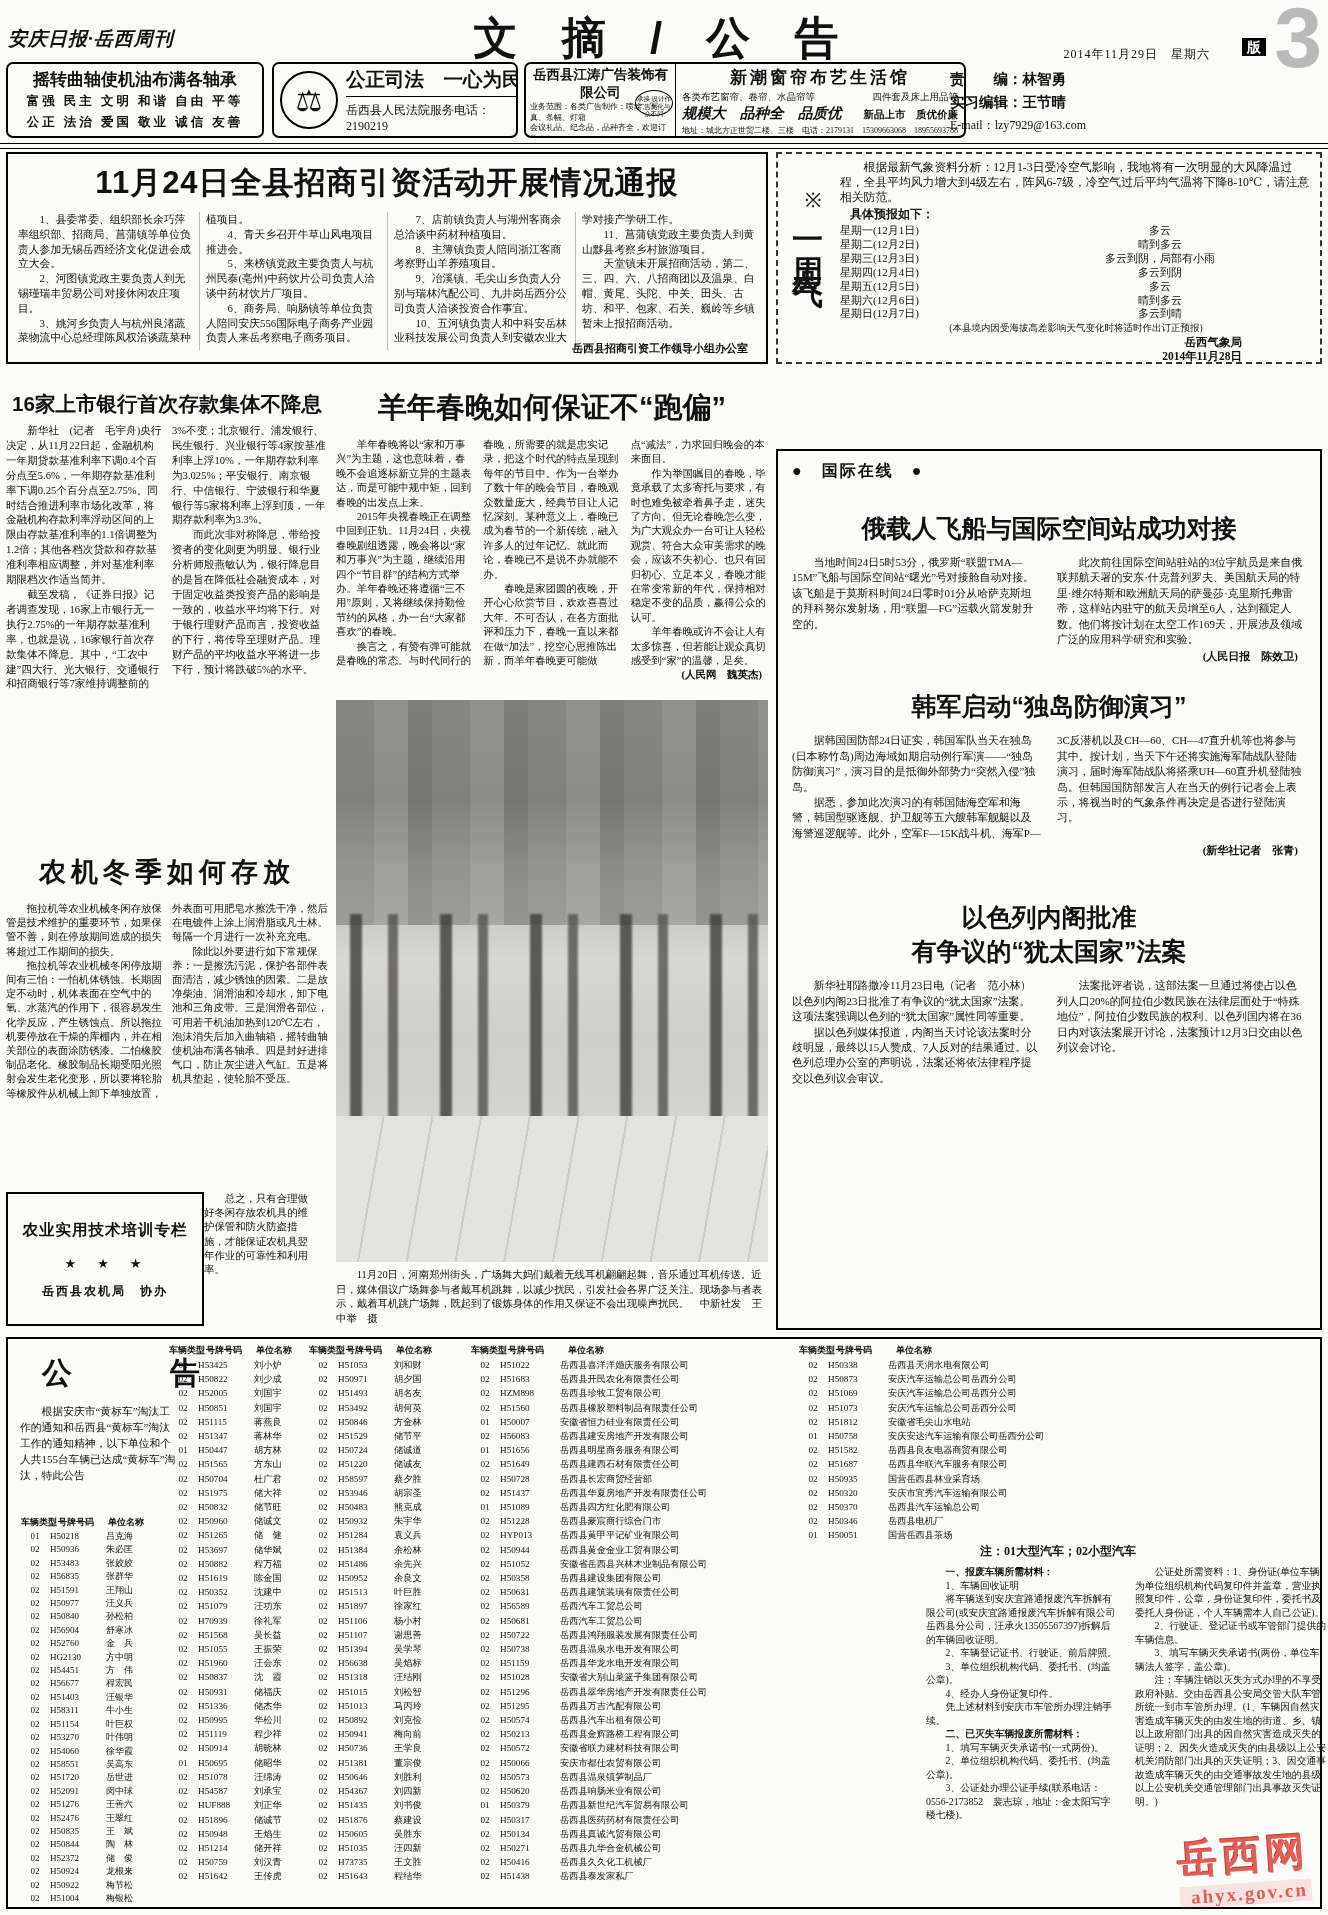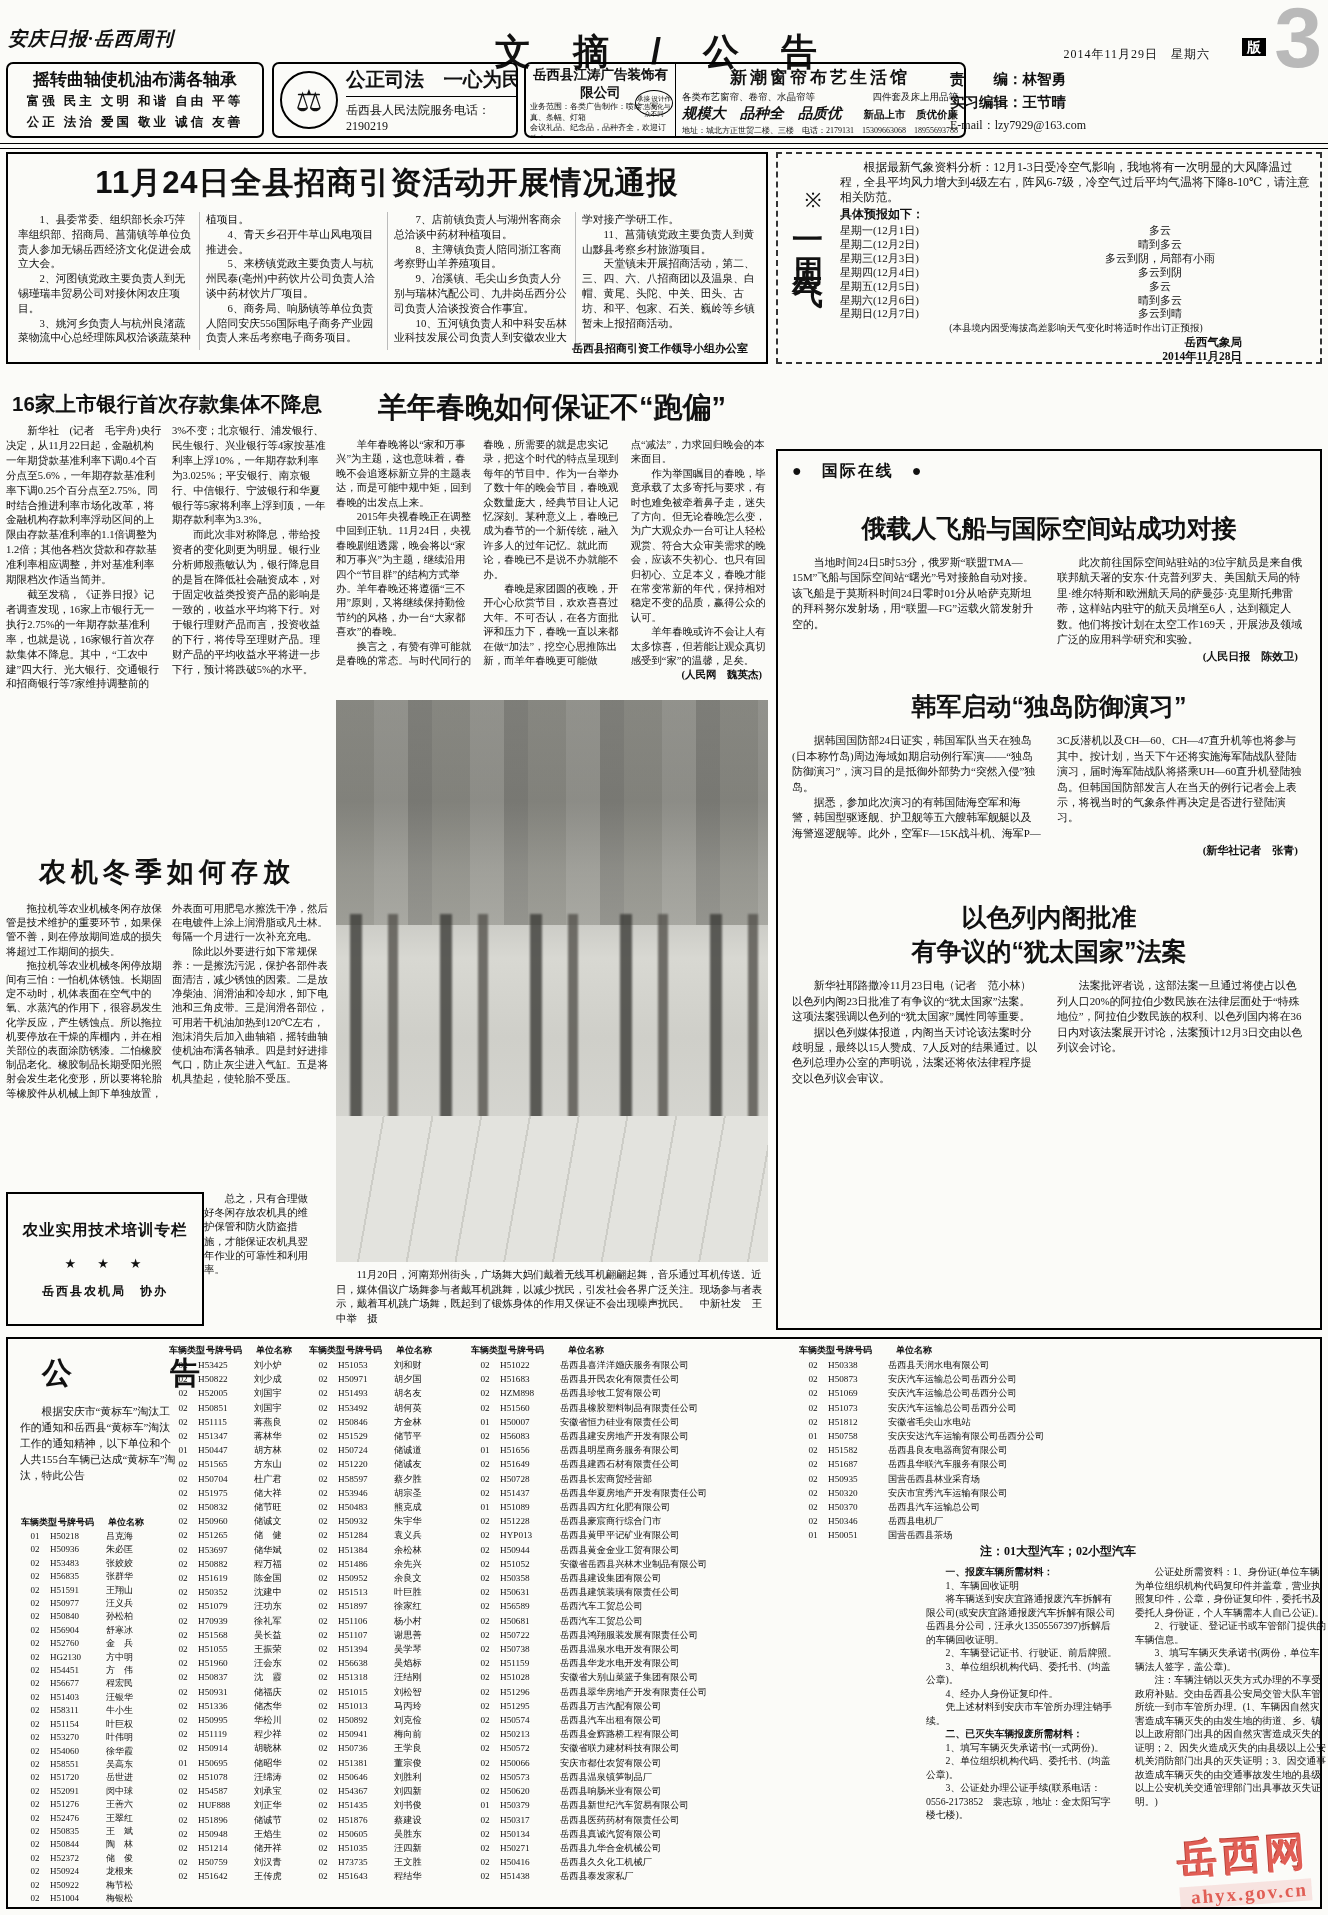--- a/index.html
+++ b/index.html
@@ -2,21 +2,21 @@
 <html><head>
 <meta charset="utf-8">
 <style>
   html,body{margin:0;padding:0;background:#e8e8e4;}
   #page{position:relative;width:1328px;height:1915px;background:#fbfbf8;color:#111;
         font-family:"Liberation Serif","DejaVu Serif",serif;overflow:hidden;margin:0 auto;}
   .abs{position:absolute;}
   .hd{font-family:"Liberation Sans","DejaVu Sans",sans-serif;font-weight:bold;}
   
   .brand{left:8px;top:26px;font-size:19px;font-weight:bold;font-style:italic;letter-spacing:1px;}
-  .section-title{left:50%;top:28px;transform:translateX(-50%);font-size:36px;letter-spacing:16px;white-space:nowrap;}
+  .section-title{left:50%;top:9px;transform:translateX(-50%);font-size:44px;letter-spacing:16px;white-space:nowrap;}
   .hdate{right:118px;top:46px;font-size:12px;letter-spacing:1px;}
   .edition-box{right:62px;top:38px;background:#000;color:#fff;font-size:14px;padding:2px 5px;line-height:1;}
   .page-num{right:6px;top:-6px;font-size:86px;color:#b9b9b9;line-height:1;font-family:"Liberation Sans",sans-serif;font-weight:bold;}
   .double-rule{left:0;right:0;top:143px;height:4px;border-top:1.6px solid #000;border-bottom:1.6px solid #000;}
   
   .mbox{top:62px;height:76px;border:2px solid #000;border-radius:7px;box-sizing:border-box;overflow:hidden;}
   #core-box{left:6px;width:258px;text-align:center;}
   #core-box .t{font-size:17px;margin-top:4px;}
   #core-box .l{font-size:12.5px;font-weight:bold;letter-spacing:3px;line-height:21px;}
   #court-box{left:272px;width:246px;display:flex;align-items:center;padding:4px 6px;}
@@ -42,21 +42,21 @@
   #notice .body{margin-top:8px;column-count:4;column-gap:14px;column-rule:1px solid #bbb;height:138px;}
   #notice .body p{margin:0;font-size:10.8px;line-height:14.8px;text-indent:2em;}
   #notice .sig{position:absolute;right:18px;bottom:6px;font-size:11px;font-weight:bold;}
   
   #weather{left:776px;top:152px;width:546px;height:212px;border:2.5px dashed #333;box-sizing:border-box;padding:6px 8px;display:flex;}
   #weather .rail{width:54px;text-align:center;flex:none;}
   #weather .star{font-size:20px;margin-top:26px;}
   #weather .vt{writing-mode:vertical-rl;font-size:31px;letter-spacing:10px;margin-top:10px;}
   #weather .main{flex:1;}
   #weather .intro{font-size:11.8px;line-height:15px;text-indent:2em;margin:0;}
-  #weather .ft{font-size:12px;font-weight:bold;margin:1px 0;}
+  #weather .ft{font-size:12px;font-weight:bold;margin:1px 10px;}
   .wrow{display:flex;font-size:11px;line-height:13.9px;}
   .wrow .d{width:168px;}
   .wrow .c{flex:1;text-align:center;}
   #weather .note{font-size:9.5px;text-align:center;margin-top:1px;}
   #weather .org,#weather .wdt{font-size:11.5px;font-weight:bold;text-align:right;padding-right:70px;line-height:14px;}
   
   .atitle{font-family:"Liberation Sans",sans-serif;font-weight:bold;text-align:center;white-space:nowrap;}
   .cols p{margin:0;text-indent:2em;}
   #bank-title{left:6px;top:390px;width:322px;font-size:20.5px;}
   #bank-body{left:6px;top:424px;width:322px;height:420px;column-count:2;column-gap:10px;font-size:10.6px;line-height:14.9px;overflow:hidden;}

